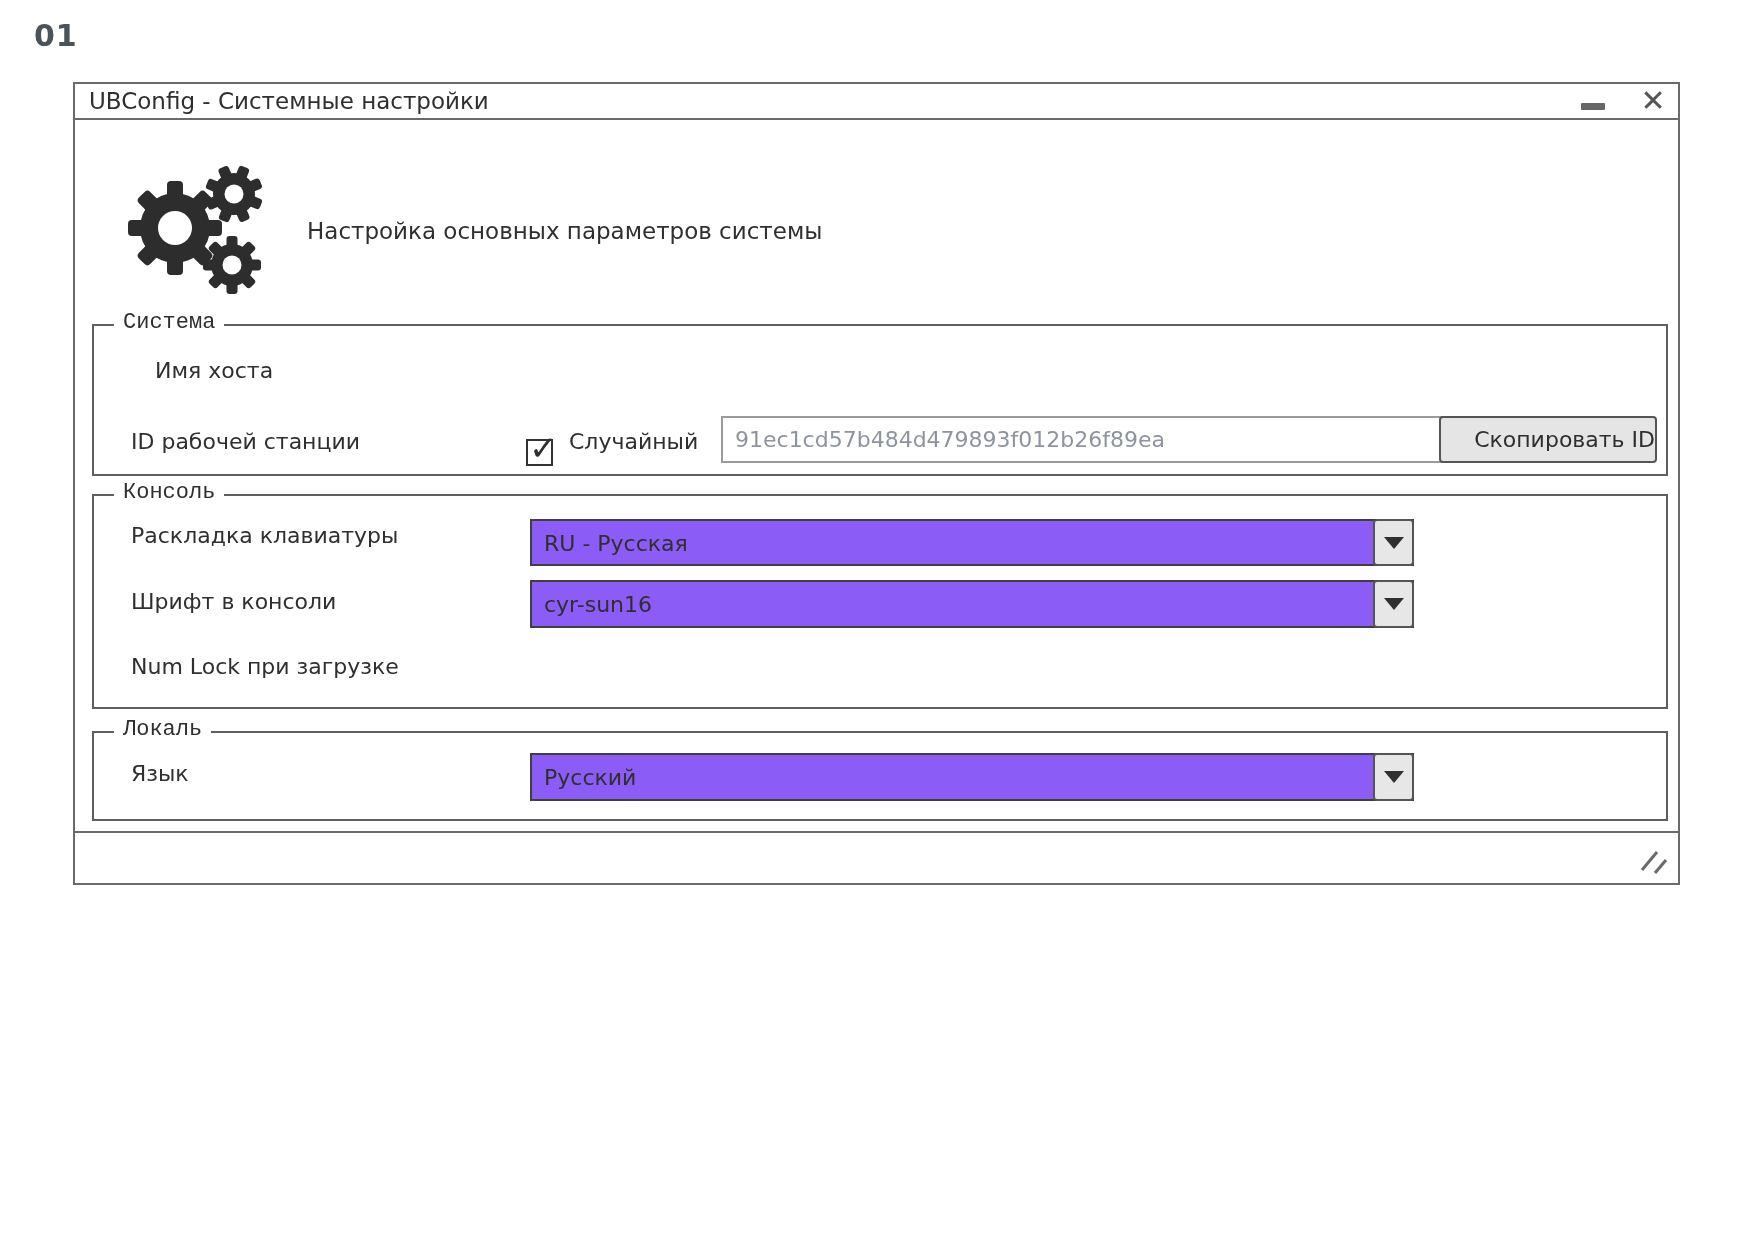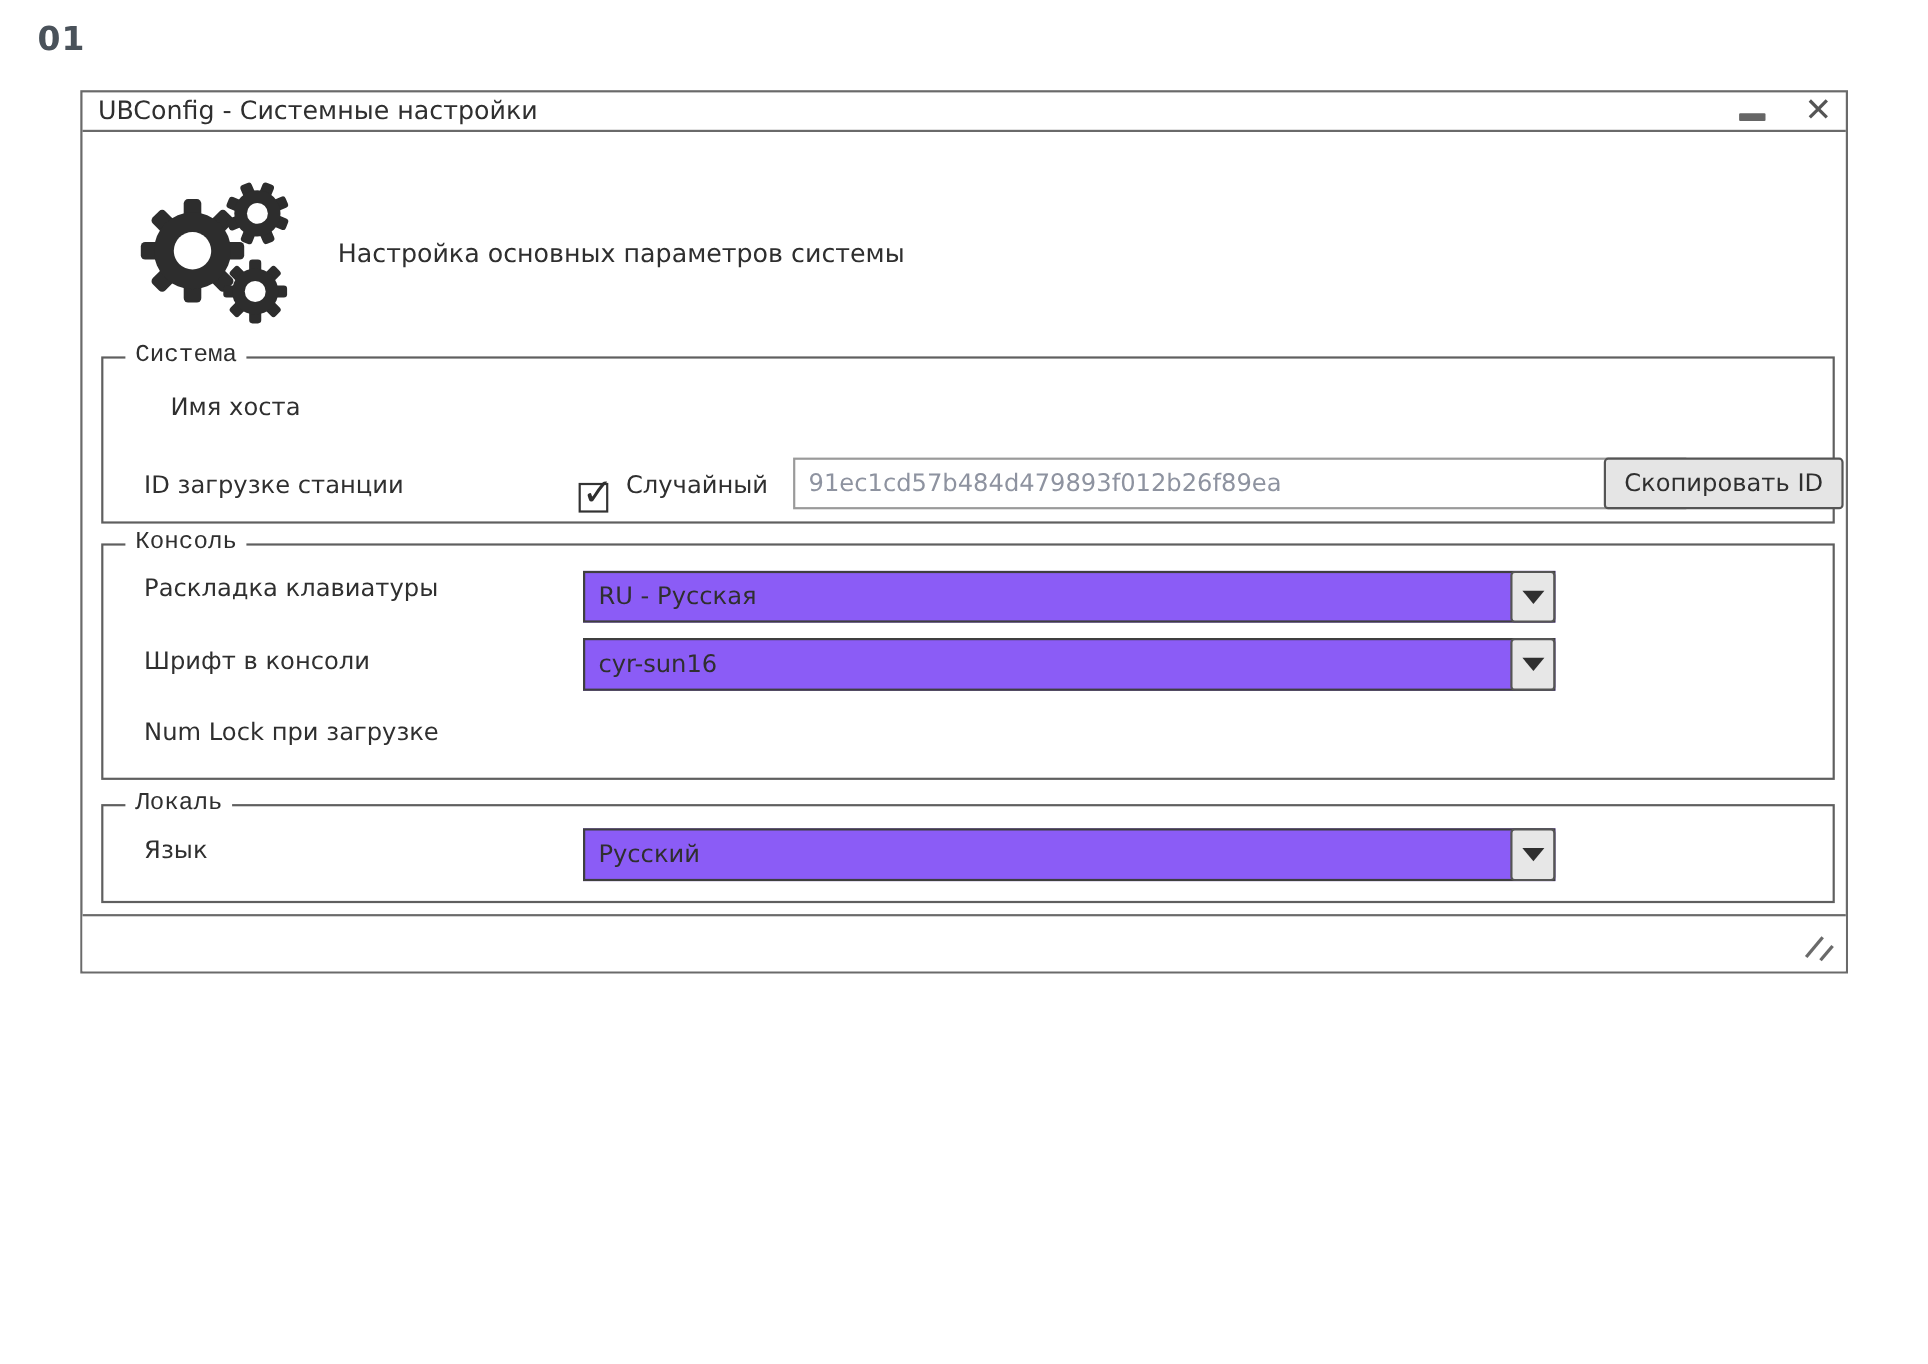--- a/index.html
+++ b/index.html
@@ -65,22 +65,22 @@
     position:absolute;width:27px;height:27px;border:2px solid #333;
     box-sizing:border-box;background:#fff;cursor:default;
   }
   #chk-random{left:432px;top:113px;}
   .check-mark{
     position:absolute;left:1px;top:-13px;font-size:34px;font-weight:bold;color:#2f2f2f;
   }
   
   .btn{
     position:absolute;box-sizing:border-box;background:#e5e5e5;border:2px solid #555;
-    border-radius:4px;font-size:22px;display:flex;align-items:center;justify-content:center;
-    cursor:default;white-space:nowrap;margin-left:19px;
+    border-radius:4px;font-size:22px;display:flex;align-items:center;justify-content:flex-end;
+    cursor:default;white-space:nowrap;
   }
   #btn-copy{left:1345px;top:90px;width:218px;height:47px;}
   
   .combo{
     position:absolute;box-sizing:border-box;border:2px solid #3f3f3f;background:#8b5cf6;cursor:default;
   }
   .combo-text{
     position:absolute;left:12px;top:50%;transform:translateY(-50%);
     font-size:22px;white-space:nowrap;
   }
@@ -214,21 +214,21 @@
     </g>
   </svg>
 
   <div class="header-caption">Настройка основных параметров системы</div>
 
   <div class="group" id="gb-system">
     <span class="legend">Система</span>
 
     <span class="flabel" id="lbl-hostname">Имя хоста</span>
 
-    <span class="flabel" id="lbl-id">ID загрузке станции</span>
+    <span class="flabel" id="lbl-id">ID рабочей станции</span>
 
     <span class="checkbox" id="chk-random">
       <span class="check-mark">✓</span>
     </span>
     <span class="flabel" id="lbl-random">Случайный</span>
 
     <input class="tfield disabled" id="inp-id" type="text" value="91ec1cd57b484d479893f012b26f89ea" style="">
 
     <div class="btn" id="btn-copy">
       <span>Скопировать ID</span>

